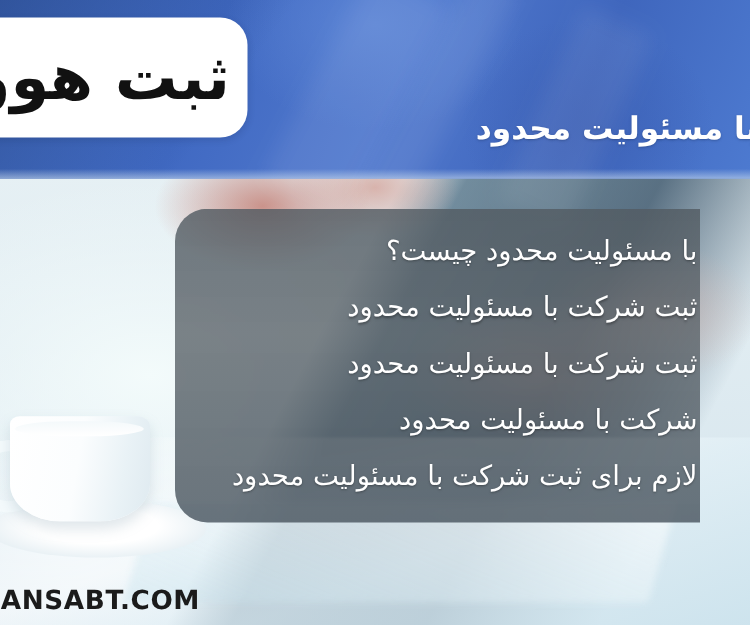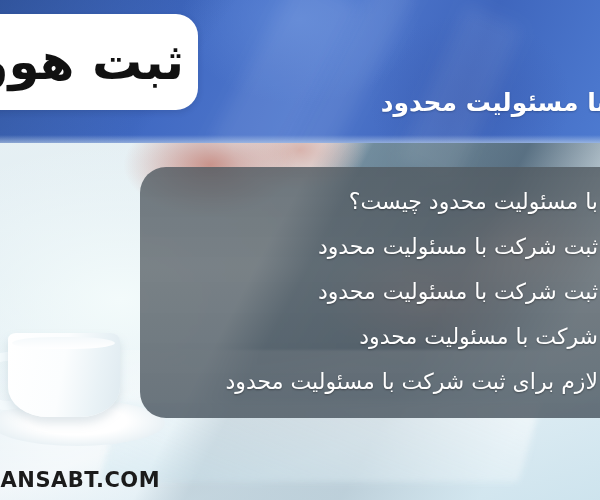--- a/index.html
+++ b/index.html
@@ -150,21 +150,21 @@
     white-space: nowrap;
     letter-spacing: 0.2px;
     text-shadow: 0 1px 2px rgba(20,40,80,0.35);
   }
 
   
   .panel {
     position: absolute;
     left: 140px;
     top: 167px;
-    width: 460px;
+    width: 420px;
     height: 251px;
     background: linear-gradient(180deg, rgba(83,92,99,0.82) 0%, rgba(92,100,106,0.80) 40%, rgba(74,86,96,0.82) 100%);
     border-radius: 26px 0 0 26px;
     backdrop-filter: blur(1px);
     text-decoration: underline;
   }
   .panel-list {
     position: absolute;
     inset: 0;
     direction: rtl;

